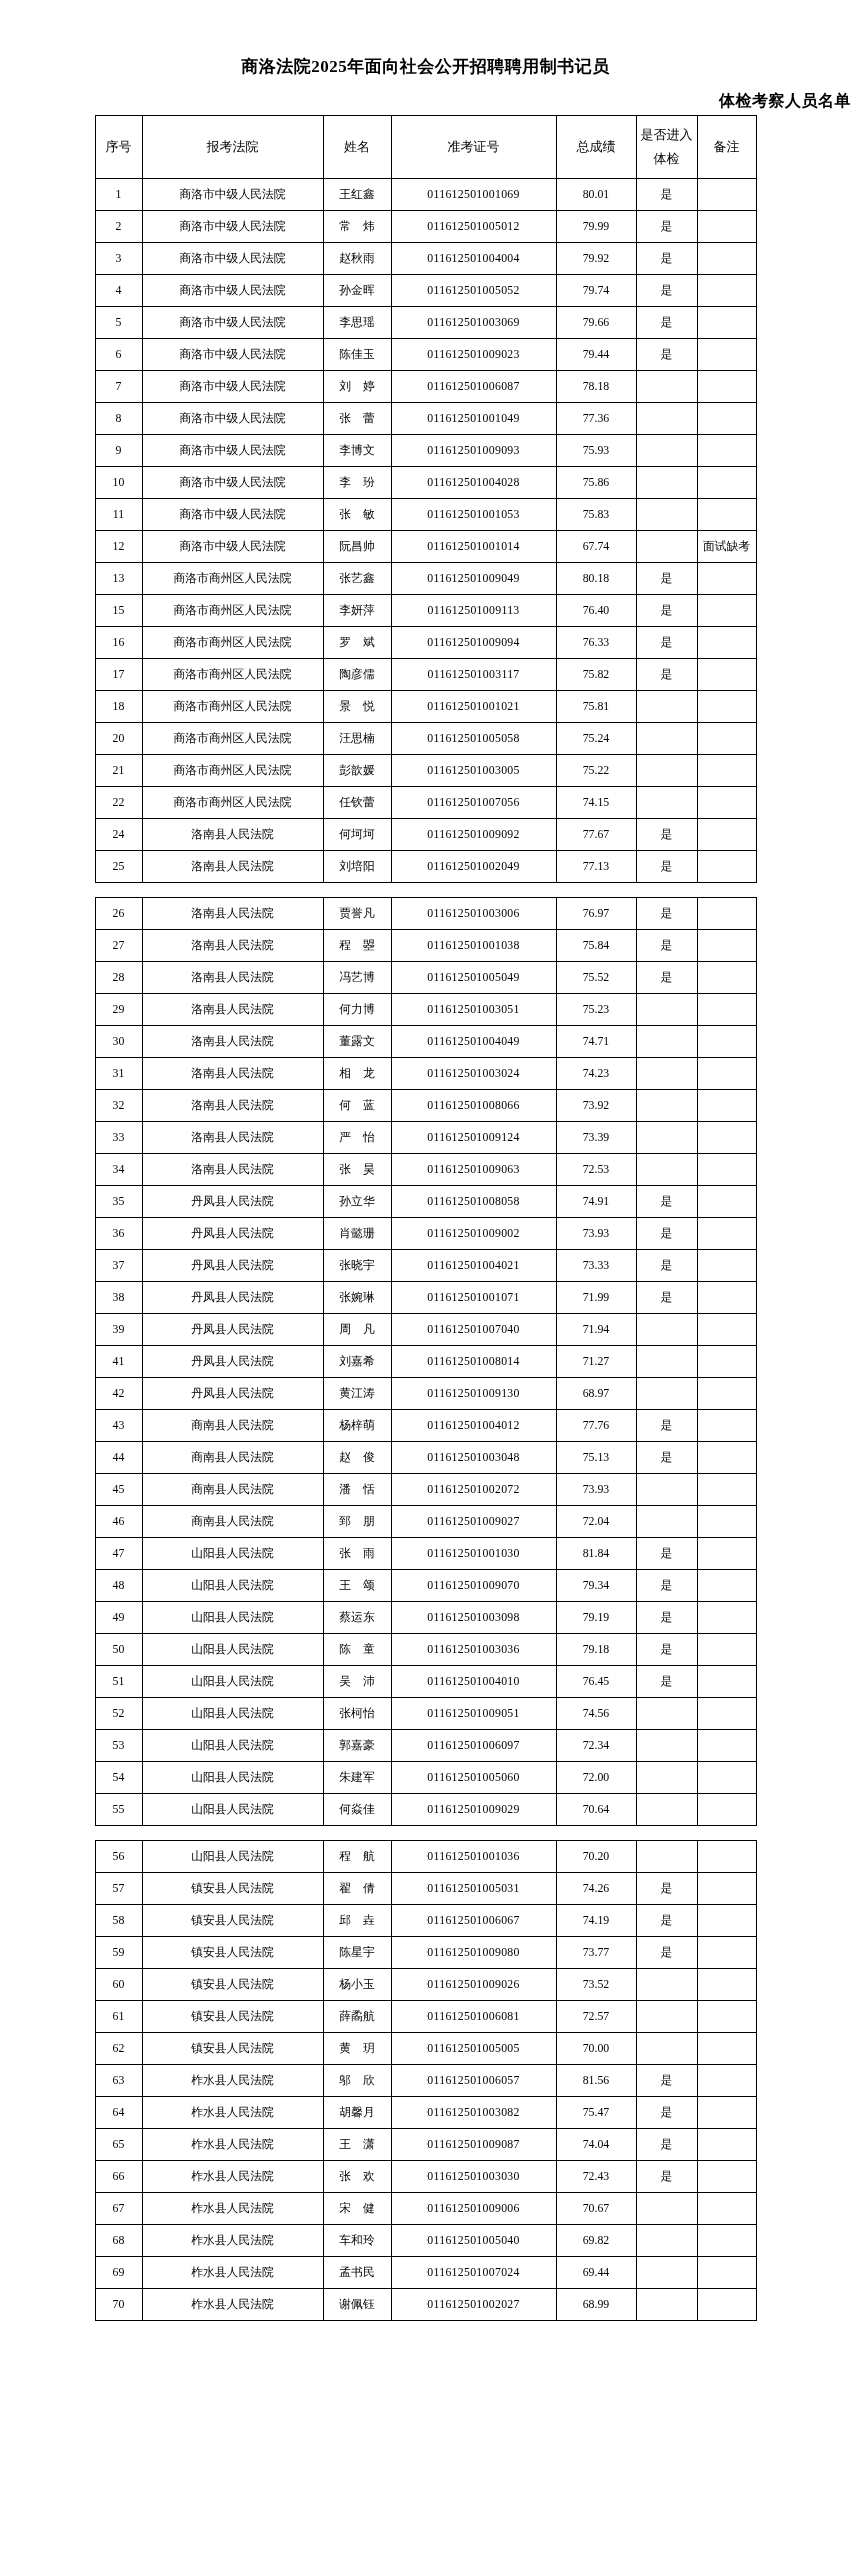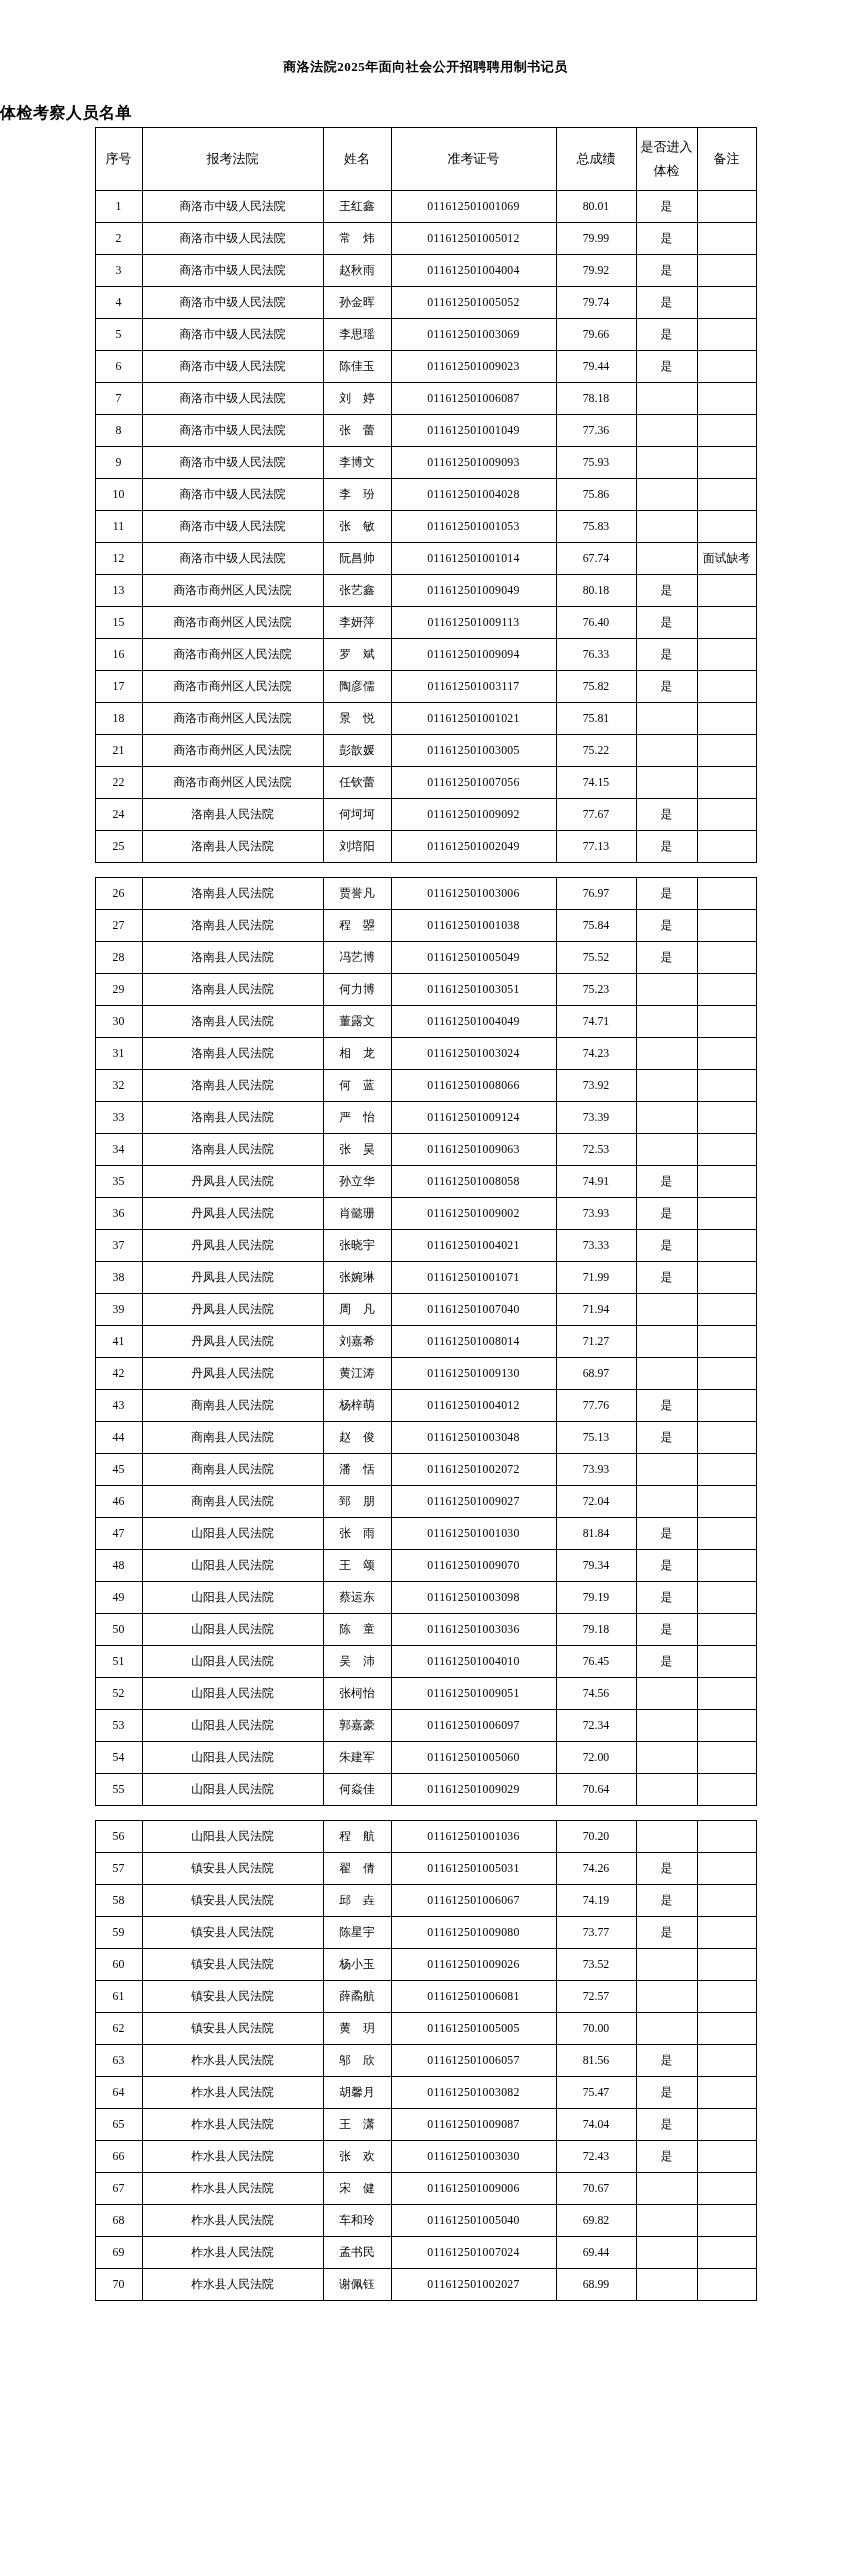--- a/index.html
+++ b/index.html
@@ -12,28 +12,28 @@
   .page {
     width: 851px;
     min-height: 2576px;
     background: #ffffff;
     box-sizing: border-box;
     padding-top: 56px;
   }
   .title {
     margin: 0;
     text-align: center;
-    font-size: 13px;
+    font-size: 17px;
     line-height: 21.4px;
     font-weight: bold;
     letter-spacing: 0.5px;
   }
   .subtitle {
-    margin: 26px 0 0 0;
-    text-align: left;
+    margin: 14px 0 0 0;
+    text-align: right;
     font-size: 16px;
     line-height: 20.4px;
     font-weight: bold;
     letter-spacing: 0.5px;
   }
   #sections {
     margin-top: 3px;
   }
   table.roster {
     width: 661px;
@@ -248,20 +248,29 @@
           <tr>
             <td class="col-seq">18</td>
             <td class="col-court">商洛市商州区人民法院</td>
             <td class="col-name">景　悦</td>
             <td class="col-ticket">011612501001021</td>
             <td class="col-score">75.81</td>
             <td class="col-shortlisted"></td>
             <td class="col-remark"></td>
           </tr>
           <tr>
+            <td class="col-seq">20</td>
+            <td class="col-court">商洛市商州区人民法院</td>
+            <td class="col-name">汪思楠</td>
+            <td class="col-ticket">011612501005058</td>
+            <td class="col-score">75.24</td>
+            <td class="col-shortlisted"></td>
+            <td class="col-remark"></td>
+          </tr>
+          <tr>
             <td class="col-seq">21</td>
             <td class="col-court">商洛市商州区人民法院</td>
             <td class="col-name">彭歆媛</td>
             <td class="col-ticket">011612501003005</td>
             <td class="col-score">75.22</td>
             <td class="col-shortlisted"></td>
             <td class="col-remark"></td>
           </tr>
           <tr>
             <td class="col-seq">22</td>

